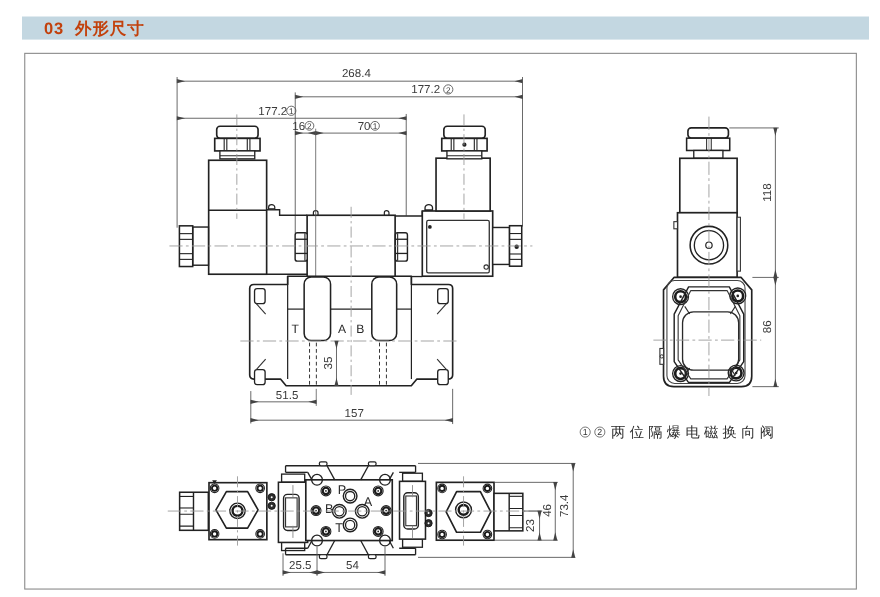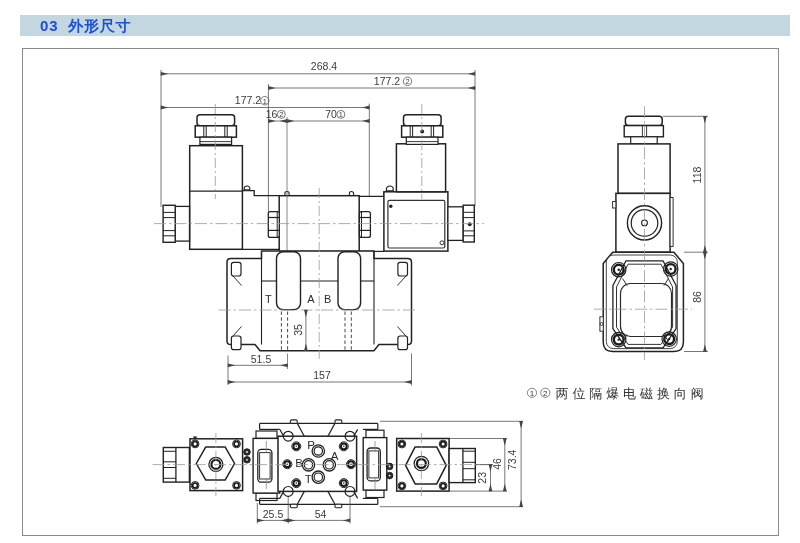--- a/index.html
+++ b/index.html
@@ -5,21 +5,21 @@
 html,body{margin:0;padding:0;background:#fff;}
 .page{position:relative;width:800px;height:543px;background:#fff;overflow:hidden;font-family:"Liberation Sans",sans-serif;}
 svg text{font-family:"Liberation Sans",sans-serif;}
 </style>
 </head>
 <body>
 <div class="page">
 
 <div style="position:absolute;left:20px;top:15px;width:770px;height:20.5px;background:#c3d7e1;"></div>
 
-<div style="position:absolute;left:40px;top:17.2px;font-size:15px;font-weight:bold;color:#1d4ed8;letter-spacing:0.8px;">03&nbsp; 外形尺寸</div>
+<div style="position:absolute;left:40px;top:17.2px;font-size:15px;font-weight:bold;color:#c2410c;letter-spacing:0.8px;">03&nbsp; 外形尺寸</div>
 
 <div style="position:absolute;left:21.5px;top:47.5px;width:755px;height:486px;border:1.2px solid #8a8a8a;background:#fff;"></div>
 <svg width="800" height="543" style="position:absolute;left:0;top:0;">
 <defs>
 <marker id="ar" viewBox="0 0 10 6" refX="9.2" refY="3" markerWidth="8.5" markerHeight="5" markerUnits="userSpaceOnUse" orient="auto-start-reverse">
           <path d="M0.5,3 L9.5,0.7 L9.5,5.3 Z" fill="#444"></path>
         </marker>
 </defs>
 
 <g stroke="#555" stroke-width="0.8" fill="none">

